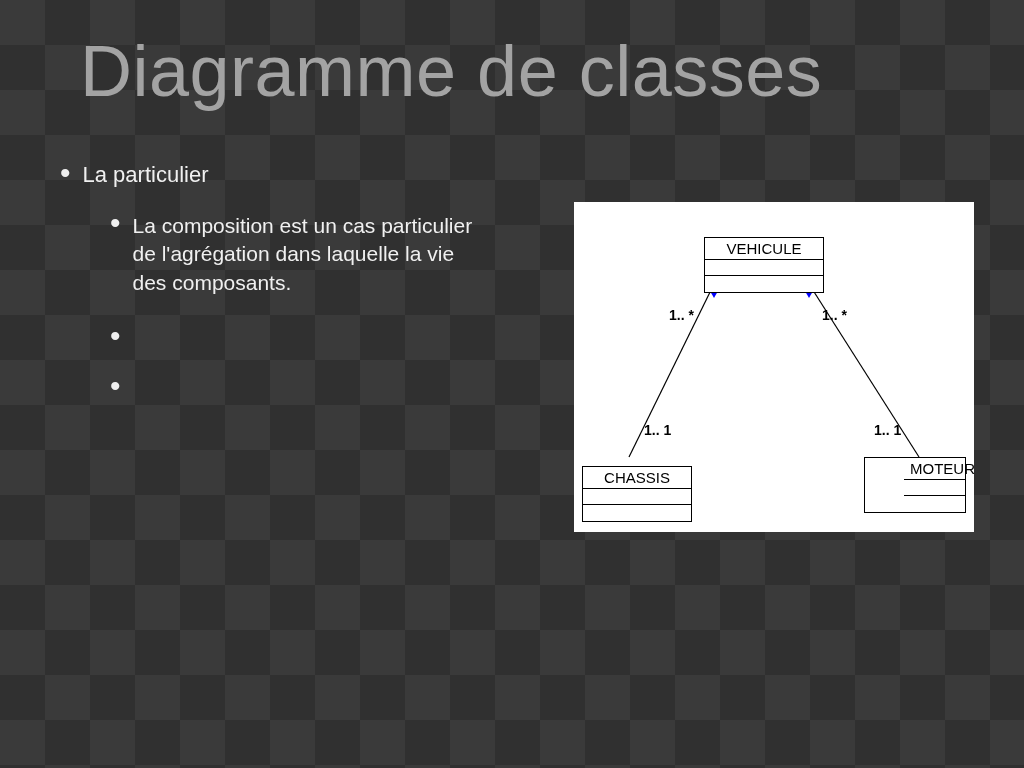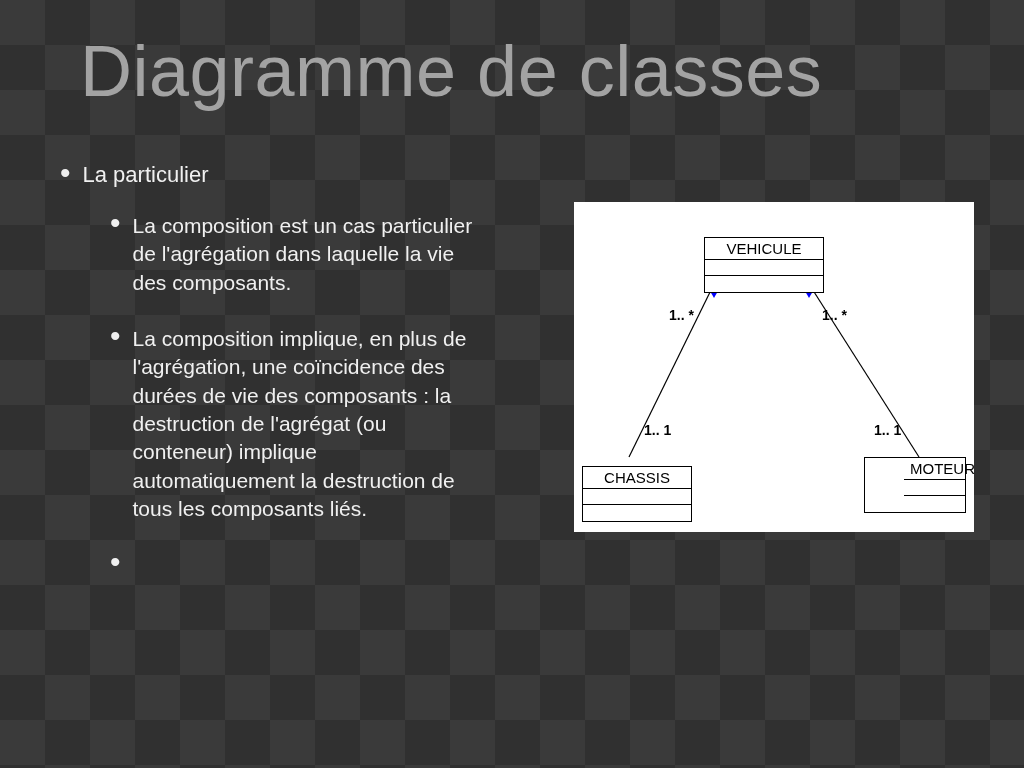--- a/index.html
+++ b/index.html
@@ -77,21 +77,20 @@
         <span class="txt">La particulier</span>
       </div>
 
       <div class="sub">
         <div class="bullet-l2">
           <span class="dot">•</span>
           <span class="txt">La composition est un cas particulier de l'agrégation dans laquelle la vie des composants.</span>
         </div>
         <div class="bullet-l2">
           <span class="dot">•</span>
-          <span class="txt">La composition implique, en plus de l'agrégation, une coïncidence des durées de vie des composants : la destruction de l'agrégat (ou conteneur) implique automatiquement la destruction de tous les composants liés.</span>
         </div>
         <div class="bullet-l2">
           <span class="dot">•</span>
         </div>
       </div>
     </div>
 
     <div class="diagram">
       <svg class="lines" viewBox="0 0 400 330">
 

